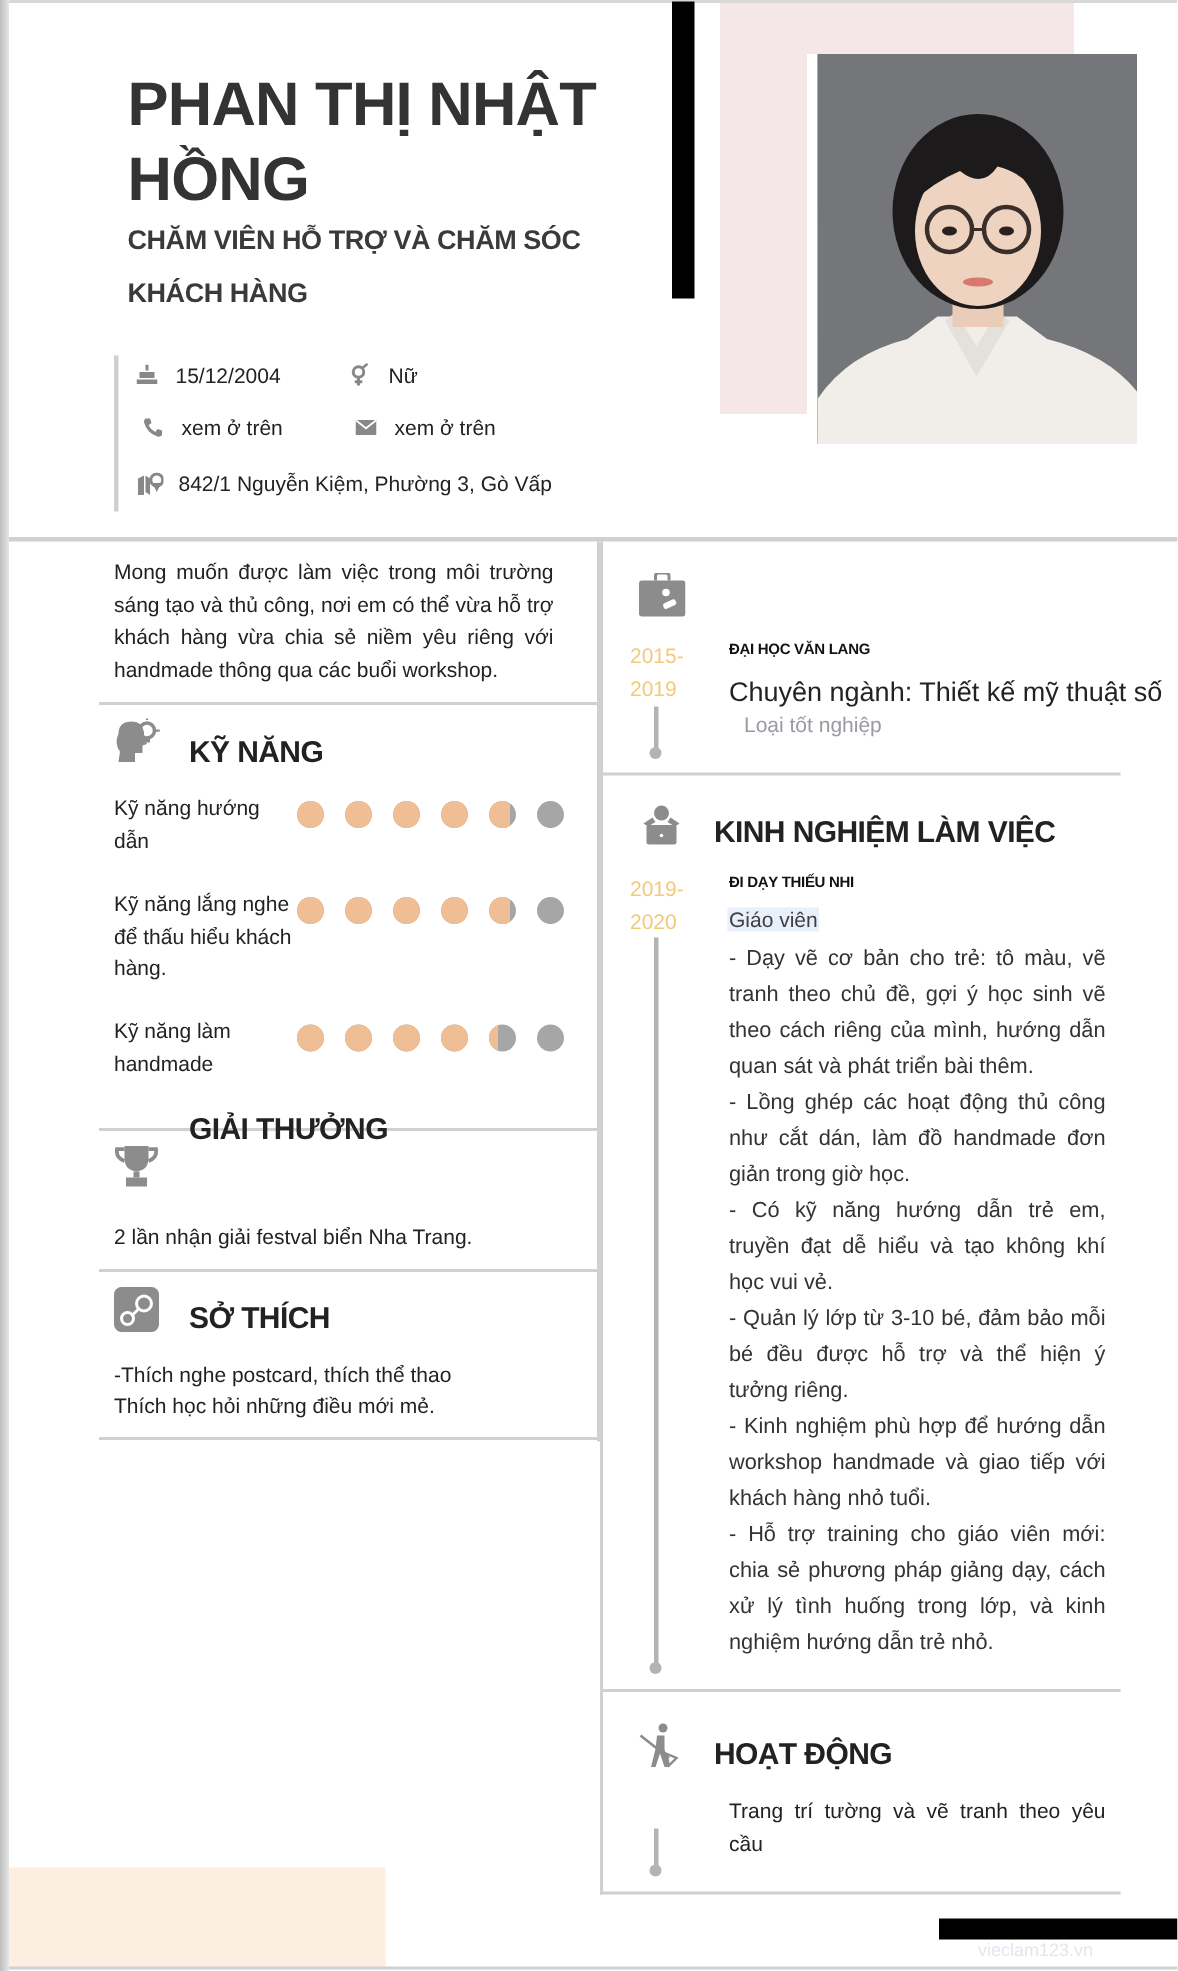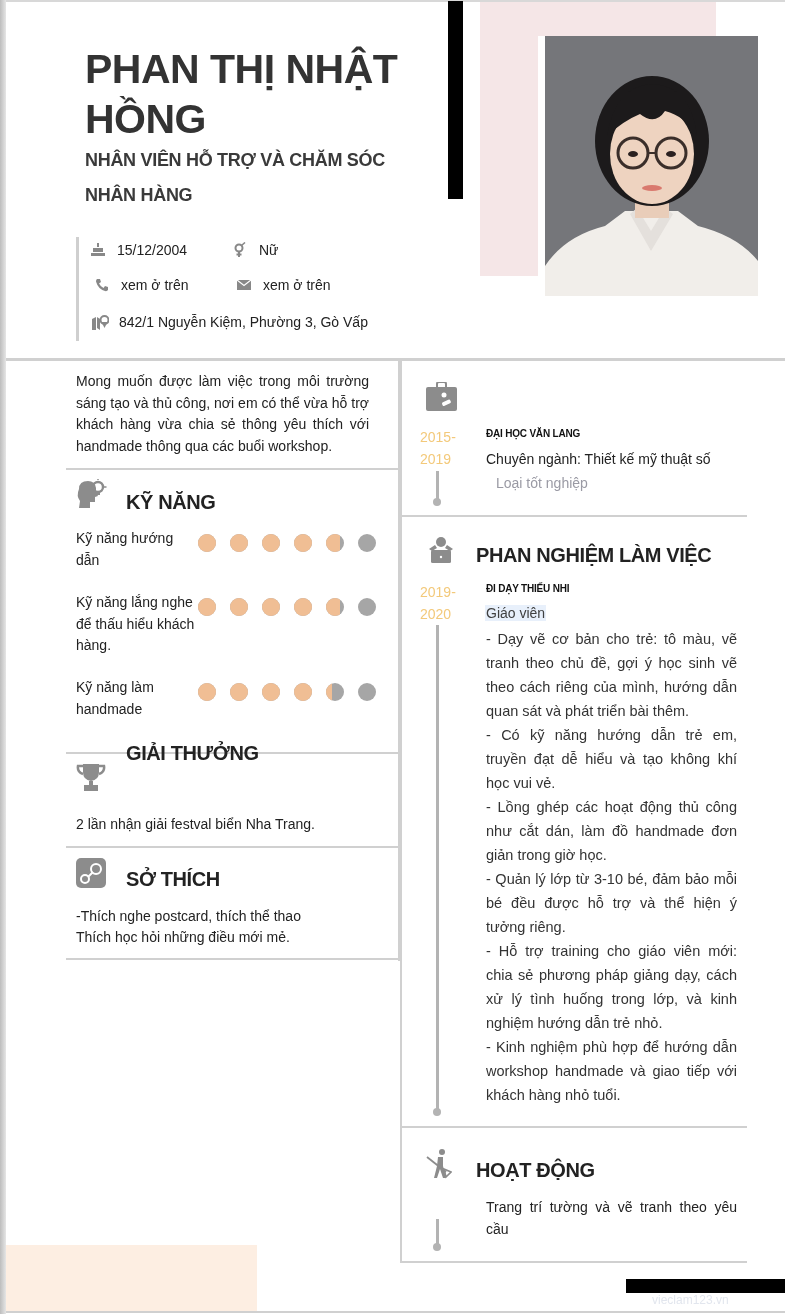--- a/index.html
+++ b/index.html
@@ -40,21 +40,21 @@
   .dot { width: 18px; height: 18px; border-radius: 50%; background: #a6a6a6; position: relative; overflow: hidden; }
   .dot .fill { position: absolute; left: 0; top: 0; bottom: 0; background: #f0be94; }
 
   .body-text { position: absolute; font-size: 14px; line-height: 21px; color: #222; }
 
   .year { position: absolute; font-size: 14px; line-height: 22px; color: #f3c97a; }
   .tl-line { position: absolute; width: 3px; background: #b3b3b3; }
   .tl-dot { position: absolute; width: 8px; height: 8px; border-radius: 50%; background: #b3b3b3; }
 
   .entry-title { position: absolute; font-size: 10px; font-weight: bold; color: #111; letter-spacing: -0.2px; }
-  .entry-sub { position: absolute; font-size: 14px; color: #222; }
+  .entry-sub { position: absolute; font-size: 18px; color: #222; }
   .entry-muted { position: absolute; font-size: 14px; color: #9a9aa4; }
   .role-highlight { position: absolute; font-size: 14px; color: #404040; background: #e8f0fb; padding: 0 1px; }
   .desc { position: absolute; left: 486px; width: 251px; font-size: 14.5px; line-height: 24px; text-align: justify; color: #333; }
   .desc p { margin: 0; }
 
   .deco-peach { position: absolute; left: 6px; top: 1245px; width: 251px; height: 67px; background: #fdeee2; }
   .deco-black-bottom { position: absolute; left: 626px; top: 1279px; width: 159px; height: 14px; background: #000; }
   .watermark { position: absolute; left: 652px; top: 1293px; font-size: 12px; color: #e2e6ee; }
 </style>
 </head>
@@ -87,21 +87,21 @@
       <line x1="103" y1="117" x2="111" y2="117" stroke="#3a2e2a" stroke-width="2"></line>
 
       <ellipse cx="88" cy="118" rx="5" ry="3" fill="#2a2020"></ellipse>
       <ellipse cx="126" cy="118" rx="5" ry="3" fill="#2a2020"></ellipse>
 
       <ellipse cx="107" cy="152" rx="10" ry="3" fill="#d9796e"></ellipse>
     </svg>
   </div>
 
   <div class="name">PHAN THỊ NHẬT HỒNG</div>
-  <div class="job-title">NHÂN VIÊN HỖ TRỢ VÀ CHĂM SÓC NHÂN HÀNG</div>
+  <div class="job-title">CHĂM VIÊN HỖ TRỢ VÀ CHĂM SÓC KHÁCH HÀNG</div>
 
   <div class="contact">
     <div class="contact-row" style="left:10px; top:5px;">
       <span class="ic">
         <svg width="14" height="14" viewBox="0 0 14 14">
             <rect x="6" y="0" width="2" height="4" fill="#888"></rect>
             <rect x="2" y="5" width="10" height="4" fill="#888"></rect>
             <rect x="0" y="10" width="14" height="3" fill="#888"></rect>
           </svg>
       </span>
@@ -145,21 +145,21 @@
           </svg>
       </span>
       <span>842/1 Nguyễn Kiệm, Phường 3, Gò Vấp</span>
     </div>
   </div>
 
   <div class="h-rule-full"></div>
   <div class="v-rule"></div>
   <div class="v-rule-right"></div>
 
-  <div class="objective">Mong muốn được làm việc trong môi trường sáng tạo và thủ công, nơi em có thể vừa hỗ trợ khách hàng vừa chia sẻ thông yêu thích với handmade thông qua các buổi workshop.</div>
+  <div class="objective">Mong muốn được làm việc trong môi trường sáng tạo và thủ công, nơi em có thể vừa hỗ trợ khách hàng vừa chia sẻ niềm yêu riêng với handmade thông qua các buổi workshop.</div>
   <div class="section-line" style="left:66px; top:468px; width:333px;"></div>
 
   <div class="sec-icon" style="left:75px; top:479px;">
     <svg width="32" height="30" viewBox="0 0 32 30">
         <path d="M4 10 Q4 2 13 2 Q20 2 21 9 L21 13 L23 17 L20 18 L20 23 L15 23 L15 29 L4 29 L5 22 Q1 17 4 10 Z" fill="#8c8c8c"></path>
         <circle cx="23" cy="8" r="5" fill="none" stroke="#8c8c8c" stroke-width="2.4"></circle>
         <rect x="21" y="13" width="4" height="3" fill="#8c8c8c"></rect>
         <line x1="29" y1="8" x2="31.5" y2="8" stroke="#8c8c8c" stroke-width="1.5"></line>
         <line x1="23" y1="1" x2="23" y2="-1" stroke="#8c8c8c" stroke-width="1.5"></line>
       </svg>
@@ -284,37 +284,37 @@
 
   <div class="sec-icon" style="left:426px; top:536px;">
     <svg width="30" height="28" viewBox="0 0 30 28">
         <circle cx="15" cy="6" r="5" fill="#8c8c8c"></circle>
         <path d="M3 13 L9 9 L11 12 L6 15 Z" fill="#8c8c8c"></path>
         <path d="M27 13 L21 9 L19 12 L24 15 Z" fill="#8c8c8c"></path>
         <rect x="5" y="14" width="20" height="13" rx="1.5" fill="#8c8c8c"></rect>
         <circle cx="15" cy="21" r="1.2" fill="#fff"></circle>
       </svg>
   </div>
-  <div class="sec-title" style="left:476px; top:544px;">PHAN NGHIỆM LÀM VIỆC</div>
+  <div class="sec-title" style="left:476px; top:544px;">KINH NGHIỆM LÀM VIỆC</div>
 
   <div class="year" style="left:420px; top:581px;">2019-</div>
   <div class="year" style="left:420px; top:603px;">2020</div>
   <div class="tl-line" style="left:436px; top:625px; height:487px;"></div>
   <div class="tl-dot" style="left:433px; top:1108px;"></div>
 
   <div class="entry-title" style="left:486px; top:583px;">ĐI DẠY THIẾU NHI</div>
   <div class="role-highlight" style="left:485px; top:605px;">Giáo viên</div>
 
   <div class="desc" style="top:627px;">
     <p>- Dạy vẽ cơ bản cho trẻ: tô màu, vẽ tranh theo chủ đề, gợi ý học sinh vẽ theo cách riêng của mình, hướng dẫn quan sát và phát triển bài thêm.</p>
+    <p>- Lồng ghép các hoạt động thủ công như cắt dán, làm đồ handmade đơn giản trong giờ học.</p>
     <p>- Có kỹ năng hướng dẫn trẻ em, truyền đạt dễ hiểu và tạo không khí học vui vẻ.</p>
-    <p>- Lồng ghép các hoạt động thủ công như cắt dán, làm đồ handmade đơn giản trong giờ học.</p>
     <p>- Quản lý lớp từ 3-10 bé, đảm bảo mỗi bé đều được hỗ trợ và thể hiện ý tưởng riêng.</p>
+    <p>- Kinh nghiệm phù hợp để hướng dẫn workshop handmade và giao tiếp với khách hàng nhỏ tuổi.</p>
     <p>- Hỗ trợ training cho giáo viên mới: chia sẻ phương pháp giảng dạy, cách xử lý tình huống trong lớp, và kinh nghiệm hướng dẫn trẻ nhỏ.</p>
-    <p>- Kinh nghiệm phù hợp để hướng dẫn workshop handmade và giao tiếp với khách hàng nhỏ tuổi.</p>
   </div>
 
   <div class="section-line" style="left:400px; top:1126px; width:347px;"></div>
 
   <div class="sec-icon" style="left:426px; top:1148px;">
     <svg width="26" height="32" viewBox="0 0 26 32">
         <circle cx="16" cy="4" r="3" fill="#8c8c8c"></circle>
         <path d="M12 9 L17 9 L17 18 L20 30 L17 30 L14 21 L11 30 L8 30 L11 18 Z" fill="#8c8c8c"></path>
         <line x1="1" y1="9" x2="20" y2="24" stroke="#8c8c8c" stroke-width="1.8"></line>
         <path d="M18 21 L25 24 L20 29 Z" fill="none" stroke="#8c8c8c" stroke-width="1.6"></path>

